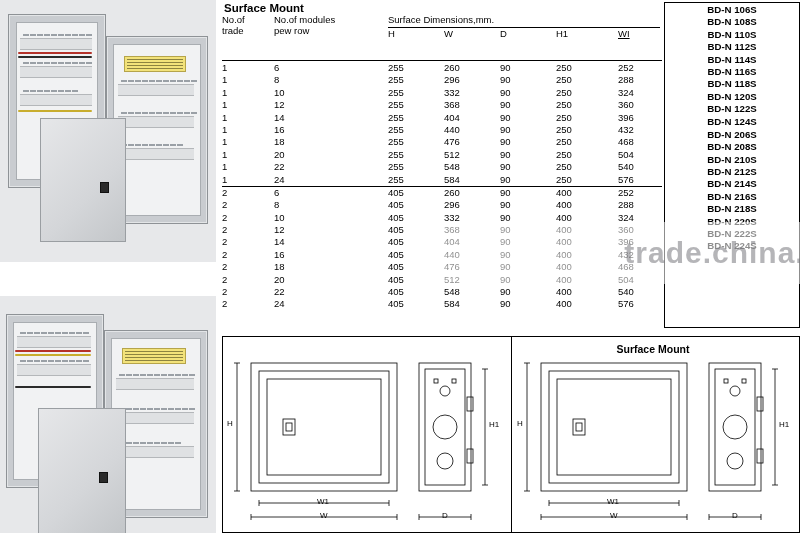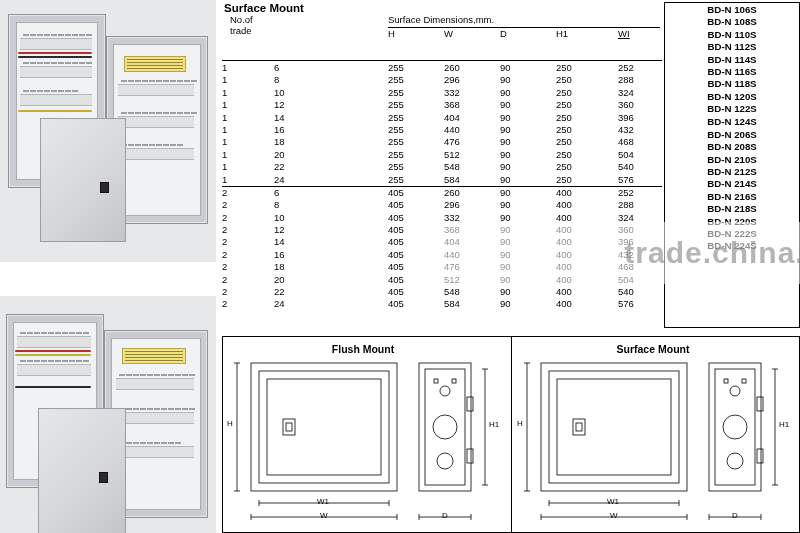--- a/index.html
+++ b/index.html
@@ -362,23 +362,27 @@
   </div>
 
   <div class="door" style="left:38px; top:112px; width:86px; height:124px;"></div>
   <div class="door-latch" style="left:99px; top:176px;"></div>
 </div>
 
 <div id="spec-table-wrap">
   <div id="surface-mount-title">Surface Mount</div>
 
   <div style="position:absolute; left:0px; top:14px; width:440px; height:34px;">
-    <div style="position:absolute; left:8px; top:0px; width:52px;">
+    <div style="position:absolute; left:0px; top:0px; width:52px;">
       <div>No.of</div>
       <div>trade</div>
+    </div>
+    <div style="position:absolute; left:52px; top:0px; width:112px;">
+      <div>No.of modules</div>
+      <div>pew row</div>
     </div>
     <div style="position:absolute; left:166px; top:0px; width:274px;">
       <div>Surface Dimensions,mm.</div>
       <div style="position:absolute; left:0px; top:13px; width:272px; height:1px; background:#000;"></div>
       <div style="position:absolute; left:0px; top:14px; width:274px; display:flex;">
         <div style="width:56px;">H</div>
         <div style="width:56px;">W</div>
         <div style="width:56px;">D</div>
         <div style="width:62px;">H1</div>
         <div style="width:44px;text-decoration:underline;">WI</div>
@@ -592,21 +596,20 @@
         <div>BD-N 220S</div>
         <div>BD-N 222S</div>
         <div>BD-N 224S</div>
       </div>
   </div>
 
   <div id="watermark">trade.china.cn</div>
 </div>
 
 <div id="drawings">
-  <div class="draw-title" style="left:40px; top:6px; width:200px;">Flush Mount</div>
   <div class="draw-title" style="left:330px; top:6px; width:200px;">Surface Mount</div>
   <div class="mid-div"></div>
 
   <svg class="dw" width="578" height="196" viewBox="0 0 578 196">
     <g stroke="#000" fill="none" stroke-width="0.8">
 
       <rect x="28" y="26" width="146" height="128"></rect>
       <rect x="36" y="34" width="130" height="112"></rect>
       <rect x="44" y="42" width="114" height="96"></rect>
 

